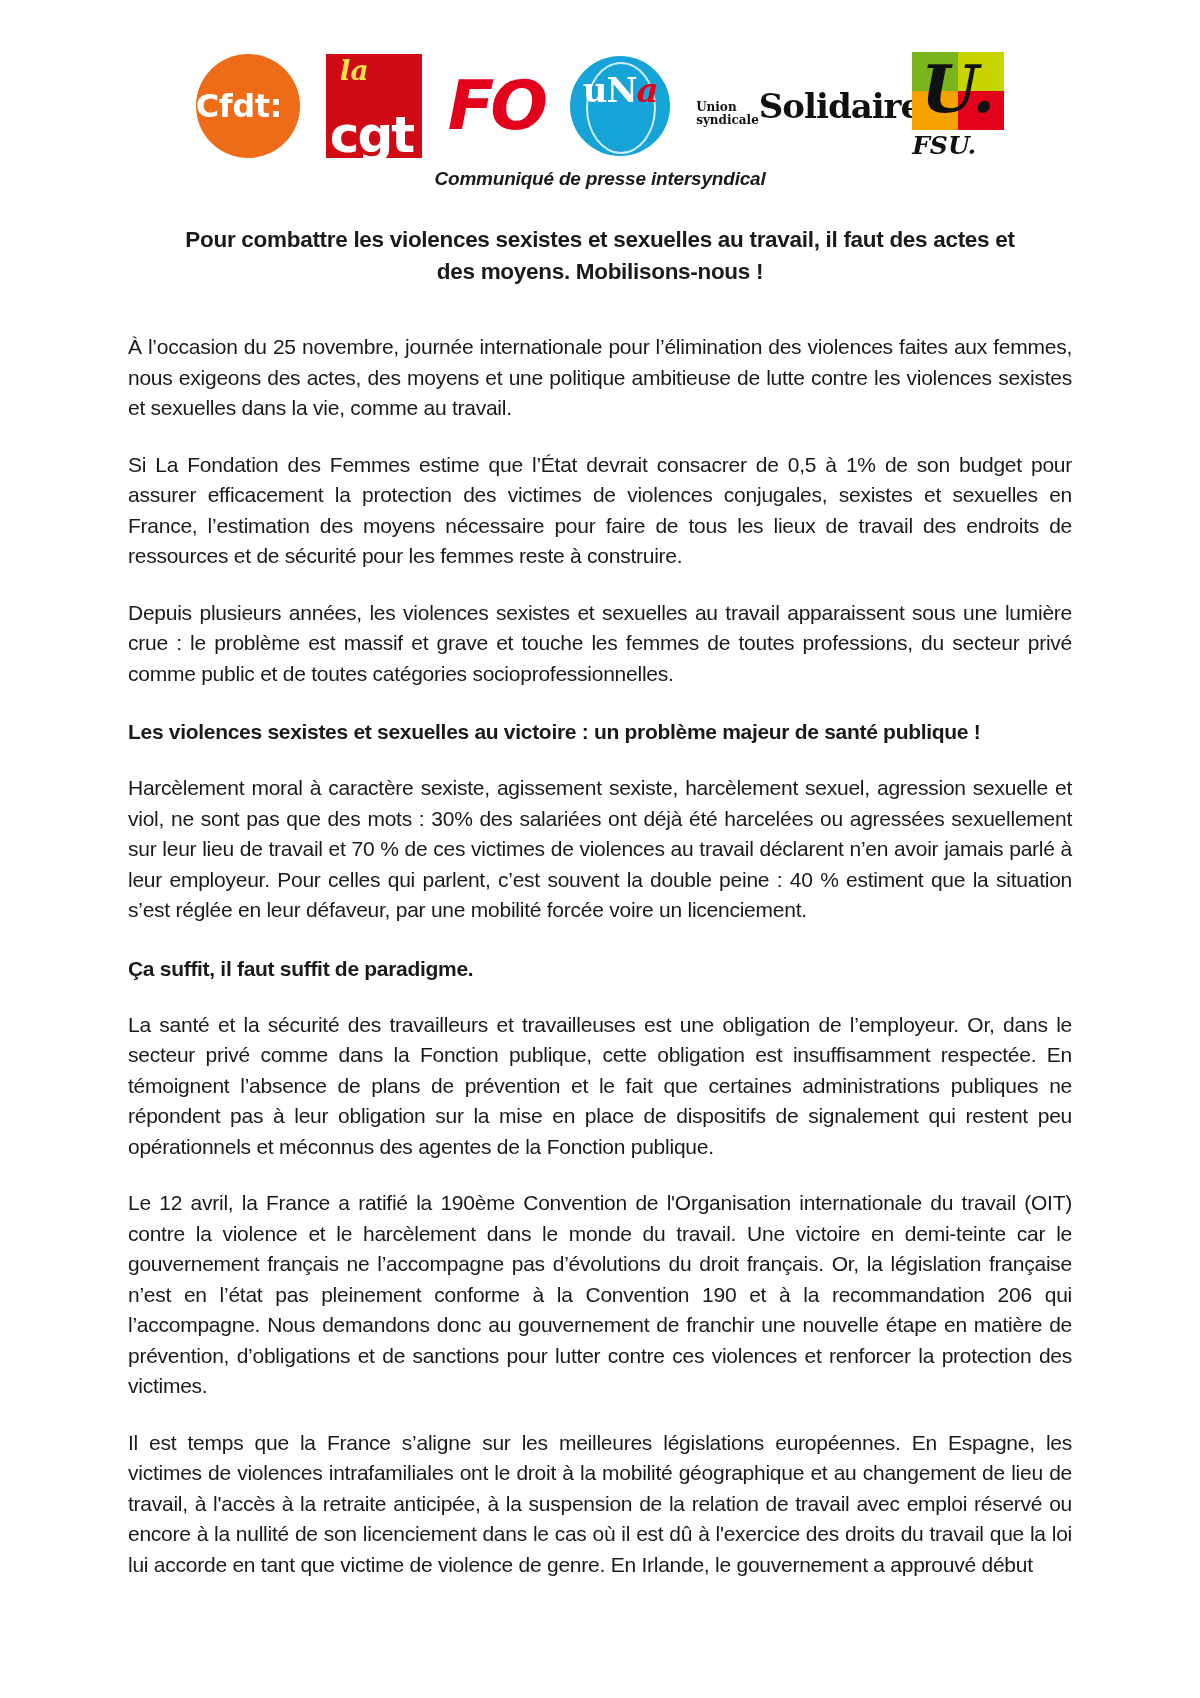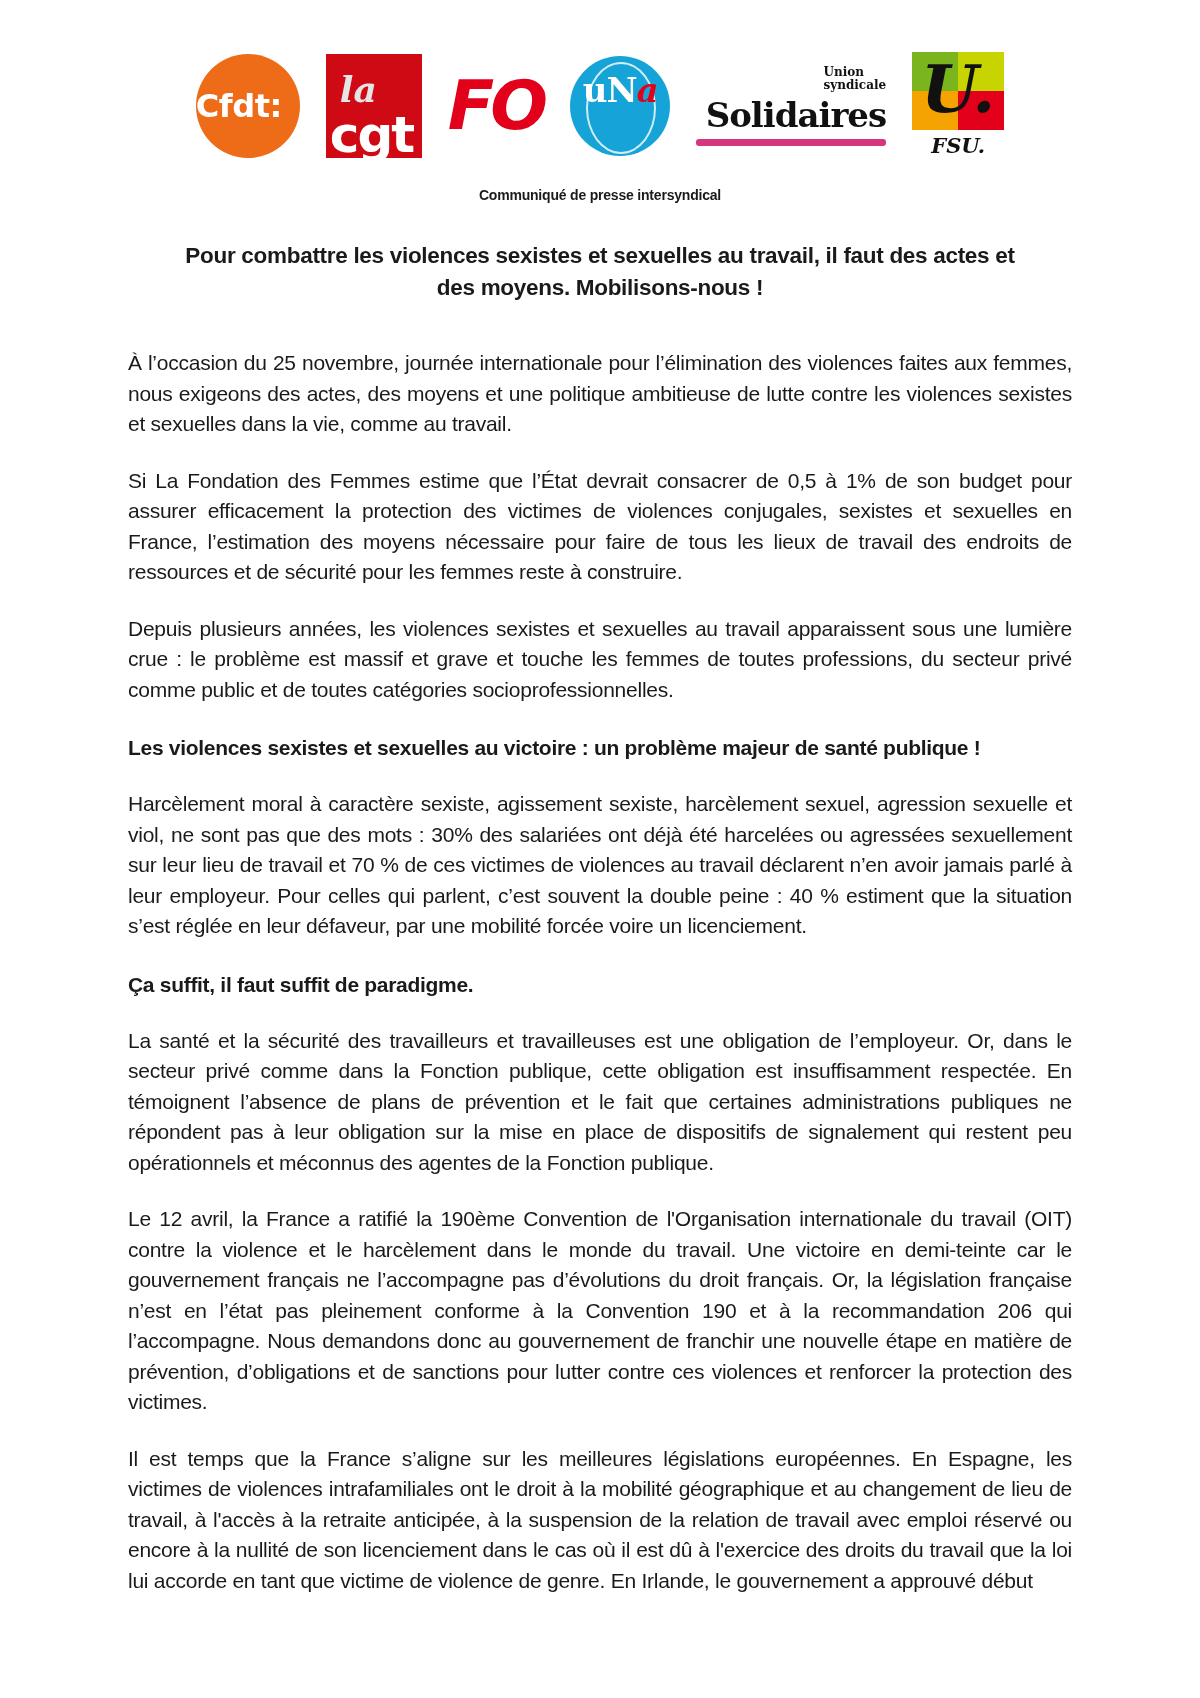--- a/index.html
+++ b/index.html
@@ -59,26 +59,26 @@
   
   .logo-cgt {
     position: relative;
     width: 96px;
     height: 104px;
     background: #cf0a15;
     overflow: hidden;
   }
   .logo-cgt .la {
     position: absolute;
-    top: 14px;
+    top: 0;
     left: 14px;
-    color: #e5e5e5;
-    font-family: "DejaVu Serif", serif;
-    font-style: italic;
-    font-size: 36px;
+    color: #fde047;
+    font-family: "DejaVu Serif", serif;
+    font-style: italic;
+    font-size: 28px;
     font-weight: bold;
   }
   .logo-cgt .cgt {
     position: absolute;
     bottom: -6px;
     left: 4px;
     color: #ffffff;
     font-family: "DejaVu Sans", sans-serif;
     font-weight: bold;
     font-size: 50px;
@@ -129,22 +129,21 @@
   .logo-unsa .a {
     color: #e2001a;
     font-style: italic;
     font-size: 34px;
   }
 
   
   .logo-solidaires {
     position: relative;
     display: flex;
-    flex-direction: column;
-    align-items: flex-end;
+    align-items: flex-start;
     width: 190px;
   }
   .logo-solidaires .us {
     align-self: flex-end;
     color: #111;
     font-family: "DejaVu Serif", serif;
     font-weight: bold;
     font-size: 12px;
     line-height: 13px;
     text-align: left;
@@ -193,42 +192,43 @@
     font-family: "DejaVu Serif", serif;
     font-weight: bold;
     font-style: italic;
     font-size: 66px;
     line-height: 78px;
   }
   .logo-fsu .fsu {
     position: absolute;
     bottom: 0; left: 0;
     width: 92px;
-    text-align: center;
+    text-align: left;
     color: #111;
     font-family: "DejaVu Serif", serif;
     font-weight: bold;
     font-style: italic;
-    font-size: 21px;
+    font-size: 25px;
     line-height: 28px;
   }
 
   
   .content {
     padding: 0 128px 0 128px;
     box-sizing: border-box;
   }
 
   .kicker {
     text-align: center;
     font-weight: bold;
-    font-size: 14px;
+    font-size: 19px;
     line-height: 26px;
-    margin: 32px 0 0 0;
+    margin: 16px 0 0 0;
     letter-spacing: -0.2px;
+    font-style: italic;
   }
 
   .doc-title {
     text-align: center;
     font-weight: bold;
     font-size: 22.5px;
     line-height: 32px;
     margin: 32px 42px 0 42px;
     letter-spacing: -0.3px;
   }

